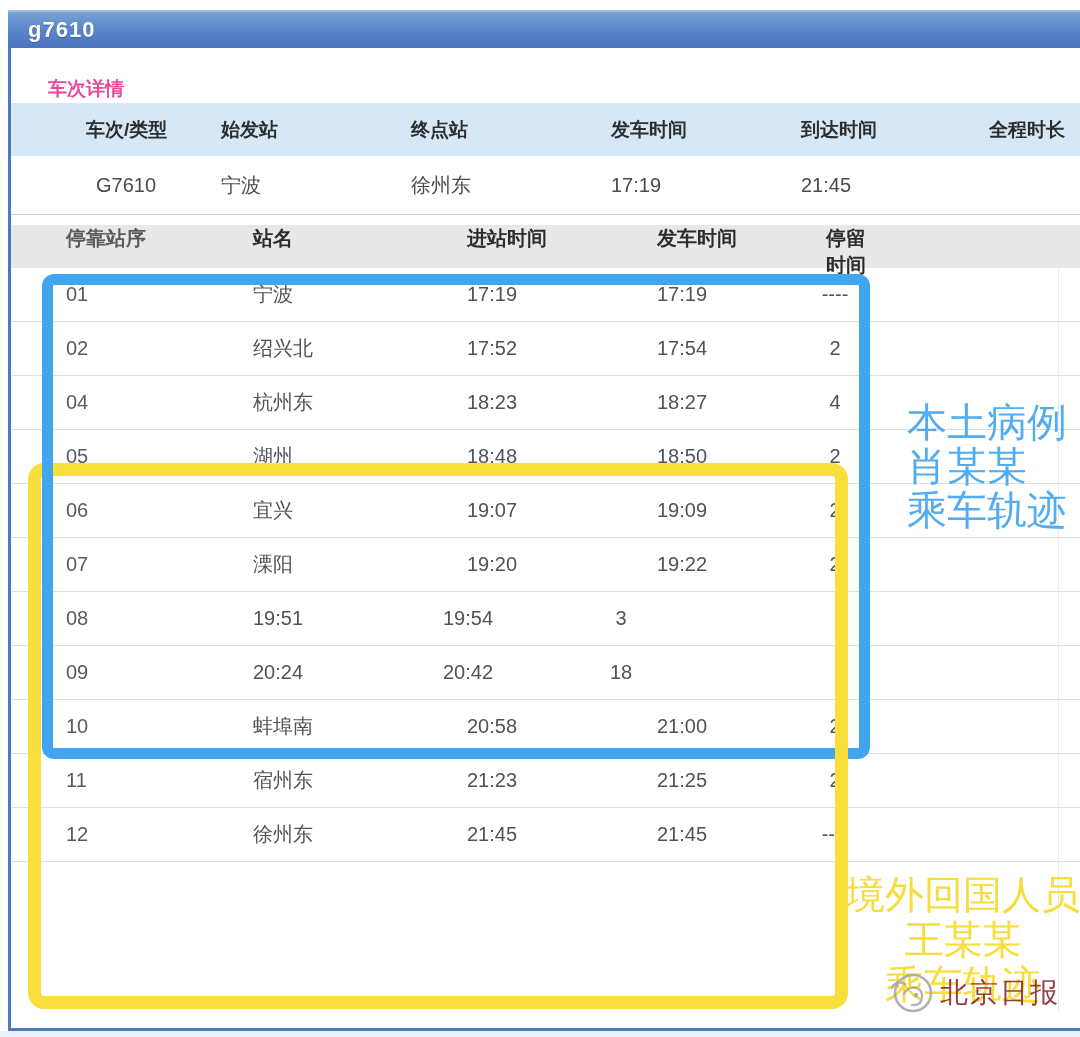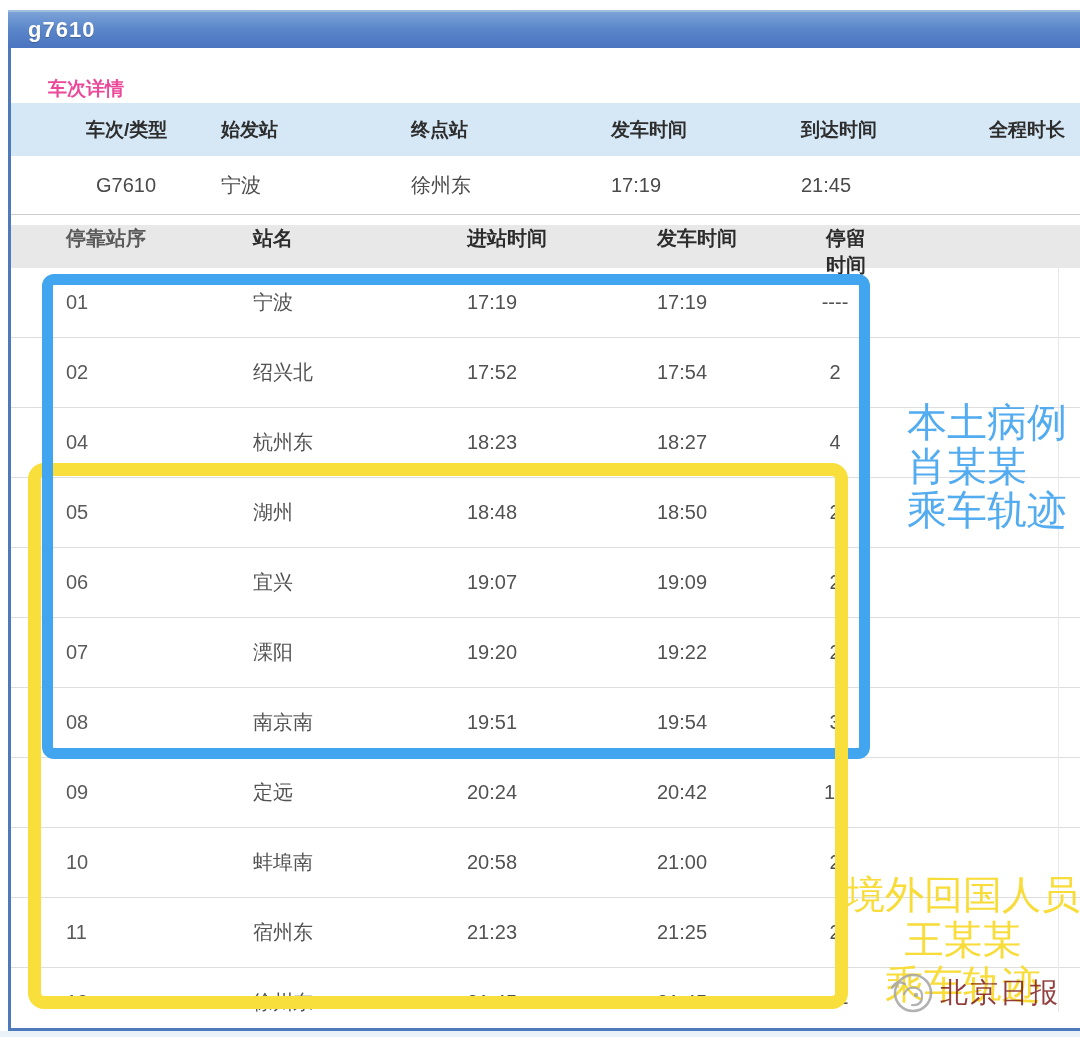--- a/index.html
+++ b/index.html
@@ -35,21 +35,21 @@
   .a3 { width:195px; padding-left:15px; }
   .a4 { width:195px; padding-left:20px; }
   .a5 { width:195px; padding-left:15px; }
   .a6 { flex:1;      padding-left:8px;  }
 
   
   .t2-head { position:absolute; left:11px; top:225px; width:1069px; height:43px;
              background:var(--stops-header-bg,#e8e8e8); display:flex; align-items:flex-start;
              font-size:20px; font-weight:bold; color:#2c2c2c; }
   .t2-body { position:absolute; left:11px; top:268px; width:1069px; }
-  .srow { display:flex; align-items:center; height:70px; border-bottom:1px solid #dedede;
+  .srow { display:flex; align-items:center; height:54px; border-bottom:1px solid #dedede;
           font-size:20px; color:#525252; background:transparent; }
   .c1 { width:185px; padding-left:55px; color:#5a5a5a; }
   .c2 { width:214px; padding-left:57px; }
   .c3 { width:190px; padding-left:57px; }
   .c4 { width:190px; padding-left:57px; }
   .c5 { width:90px;  text-align:center; }
   .c5h{ width:90px;  padding-left:36px; }
   .right-line { position:absolute; left:1058px; top:268px; width:1px; height:744px; background:#e9e9e9; }
 
   
@@ -146,28 +146,26 @@
       </div>
       <div class="srow">
         <div class="c1">07</div>
         <div class="c2">溧阳</div>
         <div class="c3">19:20</div>
         <div class="c4">19:22</div>
         <div class="c5">2</div>
       </div>
       <div class="srow">
         <div class="c1">08</div>
-        <div class="c2">南京南</div>
         <div class="c3">19:51</div>
         <div class="c4">19:54</div>
         <div class="c5">3</div>
       </div>
       <div class="srow">
         <div class="c1">09</div>
-        <div class="c2">定远</div>
         <div class="c3">20:24</div>
         <div class="c4">20:42</div>
         <div class="c5">18</div>
       </div>
       <div class="srow">
         <div class="c1">10</div>
         <div class="c2">蚌埠南</div>
         <div class="c3">20:58</div>
         <div class="c4">21:00</div>
         <div class="c5">2</div>

